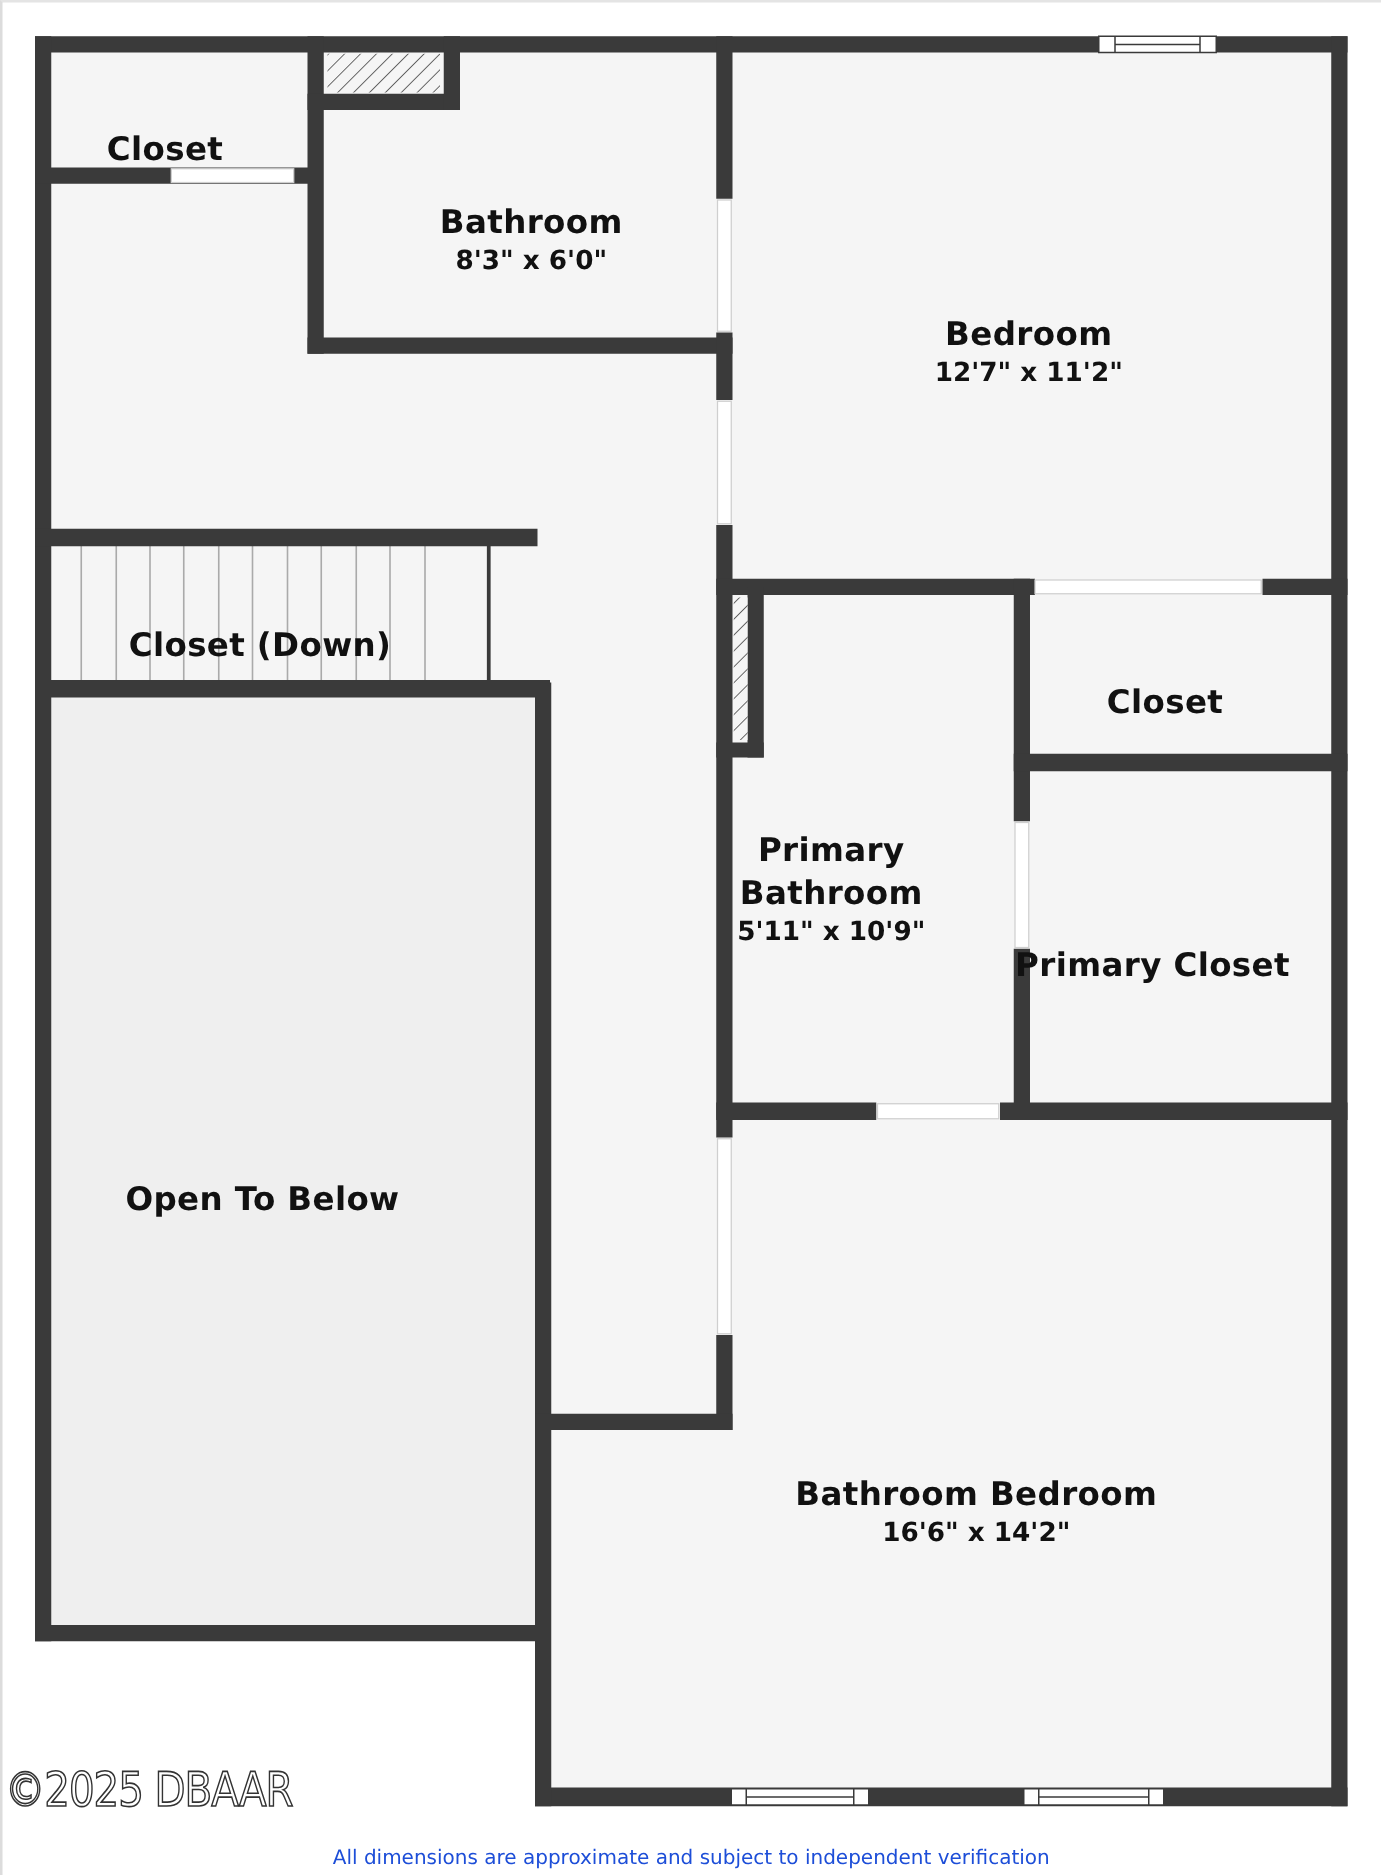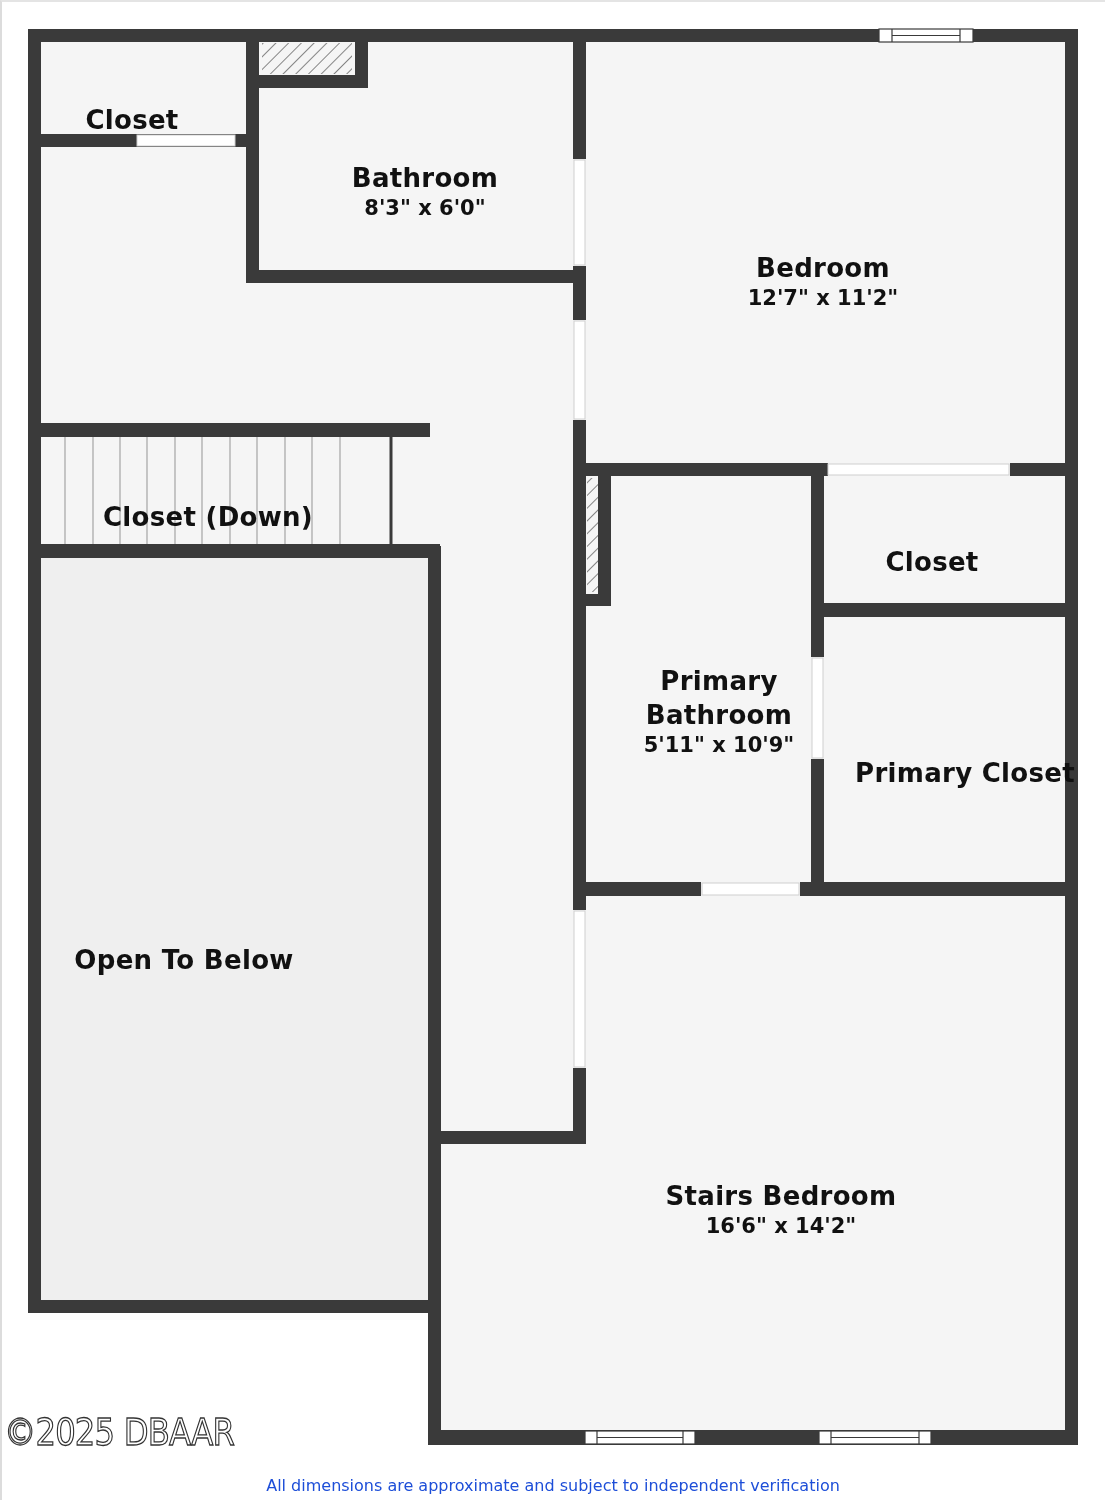--- a/index.html
+++ b/index.html
@@ -140,33 +140,33 @@
 </div>
 
 <div class="label" style="left:208px; top:467px;">
   <span class="room-name">Closet (Down)</span>
 </div>
 
 <div class="label" style="left:932px; top:512px;">
   <span class="room-name">Closet</span>
 </div>
 
-<div class="label" style="left:719px; top:631px;">
+<div class="label" style="left:665px; top:631px;">
   <span class="room-name" style="display:block;">Primary</span>
   <span class="room-name" style="display:block; margin-top:4px;">Bathroom</span>
   <span class="room-dim">5'11" x 10'9"</span>
 </div>
 
-<div class="label" style="left:965px; top:723px;text-align:right;">
+<div class="label" style="left:922px; top:723px;text-align:right;">
   <span class="room-name">Primary Closet</span>
 </div>
 
-<div class="label" style="left:184px; top:910px;">
+<div class="label" style="left:210px; top:910px;">
   <span class="room-name">Open To Below</span>
 </div>
 
 <div class="label" style="left:781px; top:1146px;">
-  <span class="room-name">Stairs Bedroom</span>
+  <span class="room-name">Bathroom Bedroom</span>
   <span class="room-dim">16'6" x 14'2"</span>
 </div>
 
 <div class="copyright">©2025 DBAAR</div>
 <div class="disclaimer">All dimensions are approximate and subject to independent verification</div>
 
 </body></html>

